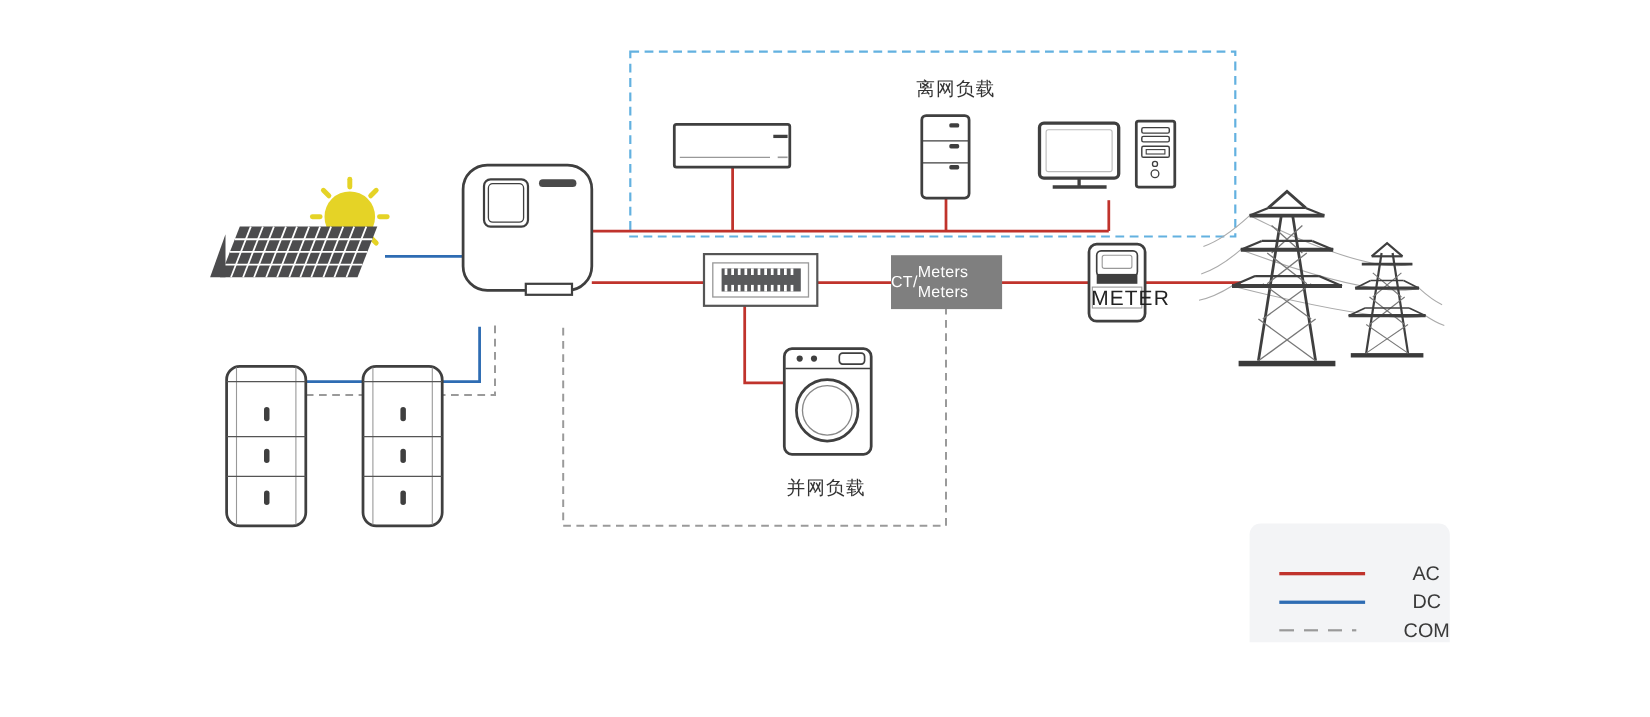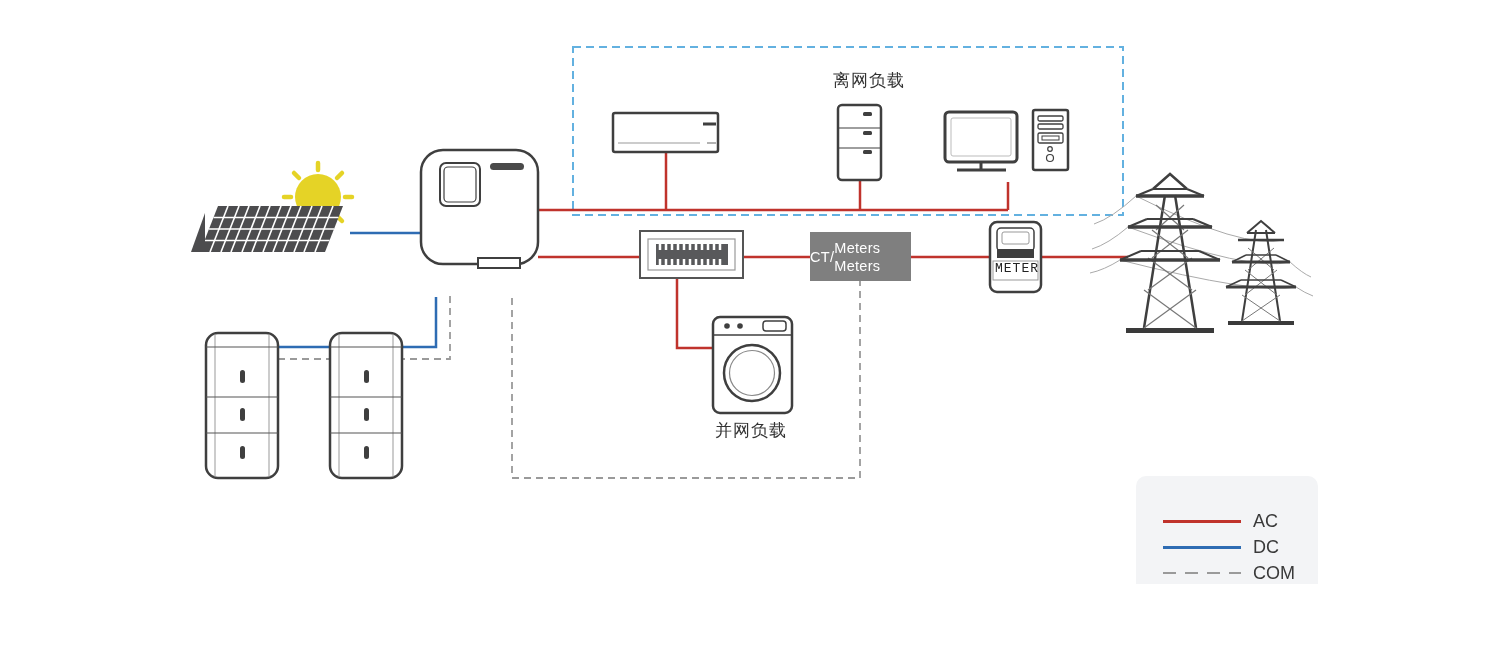--- a/index.html
+++ b/index.html
@@ -3,36 +3,36 @@
 <meta charset="utf-8">
 <style>
   html,body{margin:0;padding:0;background:#ffffff;}
   .canvas{
     position:relative;width:1500px;height:584px;background:#ffffff;overflow:hidden;
     font-family:"Liberation Sans","DejaVu Sans",sans-serif;color:#3a3a3a;
   }
   .canvas svg{position:absolute;left:0;top:0;}
   .lbl{position:absolute;font-size:17px;color:#333;text-align:center;letter-spacing:1px;}
   .offgrid-lbl{left:808px;top:69px;width:122px;}
-  .gridload-lbl{left:690px;top:419px;width:122px;}
+  .gridload-lbl{left:690px;top:432px;width:122px;}
   .ct-text{
     position:absolute;left:810px;top:232px;width:101px;height:49px;
     display:flex;flex-direction:row;align-items:center;justify-content:center;
     color:#ffffff;font-size:14.5px;line-height:18px;letter-spacing:.3px;
   }
   .meter-text{
     position:absolute;left:992px;top:261px;width:47px;text-align:right;
-    font-family:Liberation Mono, monospace;font-size:13px;letter-spacing:1px;color:#222;
+    font-family:Liberation Sans, sans-serif;font-size:19px;letter-spacing:1px;color:#222;
   }
   .legend{
     position:absolute;left:1136px;top:476px;width:182px;height:132px;
     background:#f3f4f6;border-radius:10px;box-sizing:border-box;
     padding:32px 0 0 27px;
   }
-  .legend-row{display:flex;align-items:center;height:26px;}
+  .legend-row{display:flex;align-items:center;height:26px;gap:31px;}
   .legend-line{width:78px;height:0;border-top-width:3px;border-top-style:solid;}
   .legend-line.ac{border-top-color:#c0332c;}
   .legend-line.dc{border-top-color:#2e6cb3;}
   .legend-line.com{
     border:none;height:2px;
     background:repeating-linear-gradient(90deg,#9a9a9a 0 13px,transparent 13px 22px);
   }
   .legend-label{margin-left:12px;font-size:18px;color:#3a3a3a;}
 </style>
 </head>

